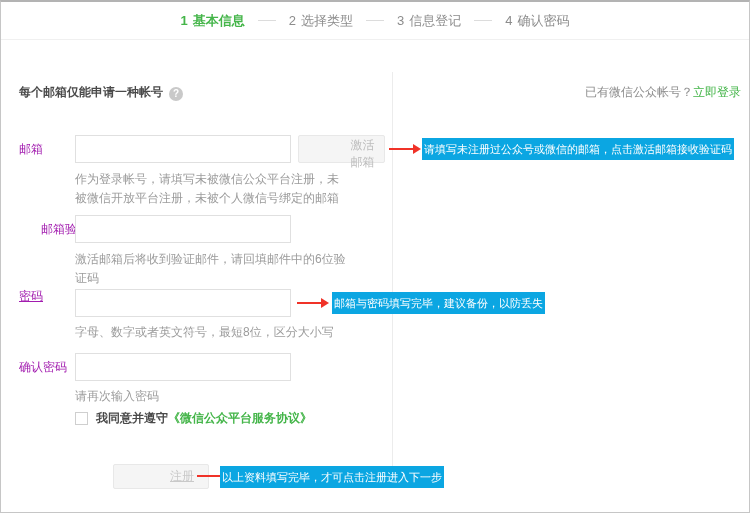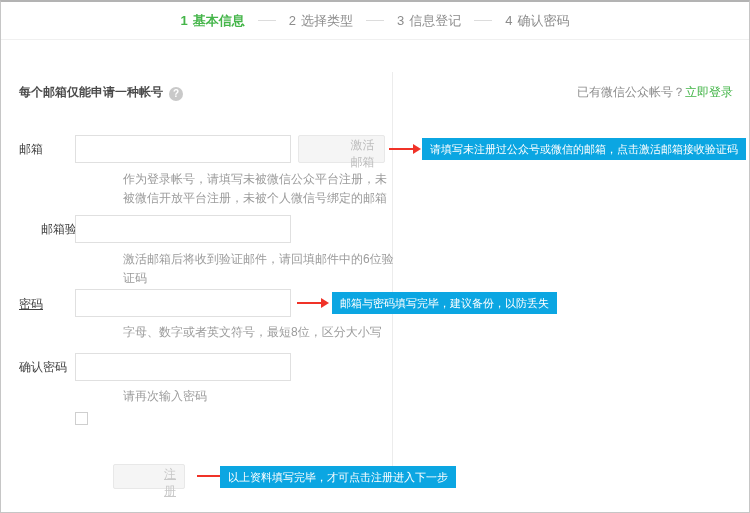--- a/index.html
+++ b/index.html
@@ -14,36 +14,36 @@
   .step .num{margin-right:5px;}
   .step.active{color:#44b549;font-weight:bold;}
   .step.inactive{color:#8c8c8c;}
   .dash{width:18px;height:1px;background:#dcdcdc;margin:0 13px;}
 
   
   .note{position:absolute;left:18px;top:82px;font-size:12px;font-weight:bold;color:#4a4a4a;
         display:flex;align-items:flex-end;}
   .qmark{display:inline-block;width:14px;height:14px;border-radius:50%;background:#c9c9c9;
          color:#fff;font-size:10px;line-height:14px;text-align:center;margin-left:6px;font-weight:bold;cursor:default;}
-  .login{position:absolute;right:16px;top:82px;font-size:12px;color:#8c8c8c;}
+  .login{position:absolute;right:8px;top:82px;font-size:12px;color:#8c8c8c;}
   .login a{color:#44b549;text-decoration:none;cursor:pointer;}
 
   .vdivider{position:absolute;left:391px;top:70px;width:1px;height:412px;background:#ececec;}
 
   
-  .flabel{position:absolute;left:18px;font-size:12px;color:#404040;line-height:28px;white-space:nowrap;}
+  .flabel{position:absolute;left:18px;font-size:12px;color:#a21caf;line-height:28px;white-space:nowrap;}
   .finput{position:absolute;left:74px;width:216px;height:28px;box-sizing:border-box;
           border:1px solid #e0e0e0;background:#fff;padding:0 6px;font-size:12px;color:#333;outline:none;}
-  .help{position:absolute;left:74px;width:272px;font-size:12px;color:#9c9c9c;line-height:19px;margin-left:48px;}
+  .help{position:absolute;left:74px;width:272px;font-size:12px;color:#9c9c9c;line-height:19px;}
   .btn{box-sizing:border-box;background:#f5f5f5;border:1px solid #e8e8e8;color:#bcbcbc;
        font-size:12px;border-radius:2px;font-family:inherit;padding-left:48px;}
   .btn-activate{position:absolute;left:297px;top:133px;width:87px;height:28px;}
-  .btn-submit{position:absolute;left:112px;top:462px;width:72px;height:25px;color:#c9c9c9;text-decoration:underline;}
+  .btn-submit{position:absolute;left:112px;top:462px;width:96px;height:25px;color:#c9c9c9;text-decoration:underline;}
 
-  .tooltip{position:absolute;height:22px;line-height:22px;padding:0 8px;background:#0ba6e2;
+  .tooltip{position:absolute;height:22px;line-height:22px;padding:0 2px;background:#0ba6e2;
            color:#fff;font-size:11px;white-space:nowrap;}
   .arrow{position:absolute;width:32px;height:10px;}
 
   .checkbox{position:absolute;left:74px;top:410px;width:13px;height:13px;box-sizing:border-box;
             border:1px solid #cfcfcf;background:#fff;cursor:pointer;}
   .agree{position:absolute;left:95px;top:408px;font-size:12px;color:#4a4a4a;font-weight:bold;white-space:nowrap;}
   .agree a{color:#44b549;text-decoration:none;cursor:pointer;}
 </style>
 </head>
 <body>
@@ -89,34 +89,37 @@
     <line x1="0" y1="5" x2="24" y2="5" stroke="#f03228" stroke-width="2"></line>
     <polygon points="24,0 32,5 24,10" fill="#f03228"></polygon>
   </svg>
   <div class="tooltip" style="left:421px;top:136px;">请填写未注册过公众号或微信的邮箱，点击激活邮箱接收验证码</div>
   <div class="help" style="top:168px;">作为登录帐号，请填写未被微信公众平台注册，未被微信开放平台注册，未被个人微信号绑定的邮箱</div>
 
   <label class="flabel" style="top:213px;margin-left:22px;">邮箱验证码</label>
   <input class="finput" style="top: 213px;" value="">
   <div class="help" style="top:248px;">激活邮箱后将收到验证邮件，请回填邮件中的6位验证码</div>
 
-  <label class="flabel" style="top:288px;text-decoration:underline;">密码</label>
+  <label class="flabel" style="top:280px;text-decoration:underline;">密码</label>
   <input class="finput" type="password" style="top: 287px;" value="">
   <svg class="arrow" style="left:296px;top:296px;" viewBox="0 0 32 10">
     <line x1="0" y1="5" x2="24" y2="5" stroke="#f03228" stroke-width="2"></line>
     <polygon points="24,0 32,5 24,10" fill="#f03228"></polygon>
   </svg>
   <div class="tooltip" style="left:331px;top:290px;">邮箱与密码填写完毕，建议备份，以防丢失</div>
   <div class="help" style="top:321px;width:300px;">字母、数字或者英文符号，最短8位，区分大小写</div>
 
   <label class="flabel" style="top:351px;">确认密码</label>
   <input class="finput" type="password" style="top: 351px;" value="">
   <div class="help" style="top:385px;">请再次输入密码</div>
 
   <div class="checkbox"></div>
+  <div class="agree">
+    <span>我同意并遵守</span><a>《微信公众平台服务协议》</a>
+  </div>
 
   <button class="btn btn-submit">注册</button>
   <svg class="arrow" style="left:196px;top:469px;" viewBox="0 0 32 10">
     <line x1="0" y1="5" x2="24" y2="5" stroke="#f03228" stroke-width="2"></line>
     <polygon points="24,0 32,5 24,10" fill="#f03228"></polygon>
   </svg>
   <div class="tooltip" style="left:219px;top:464px;">以上资料填写完毕，才可点击注册进入下一步</div>
 
 </div>
 

